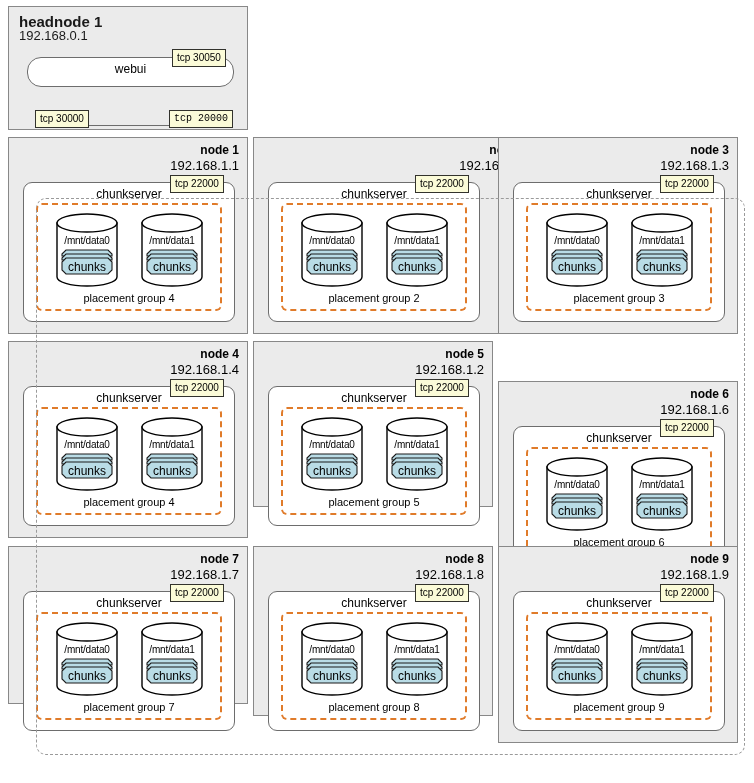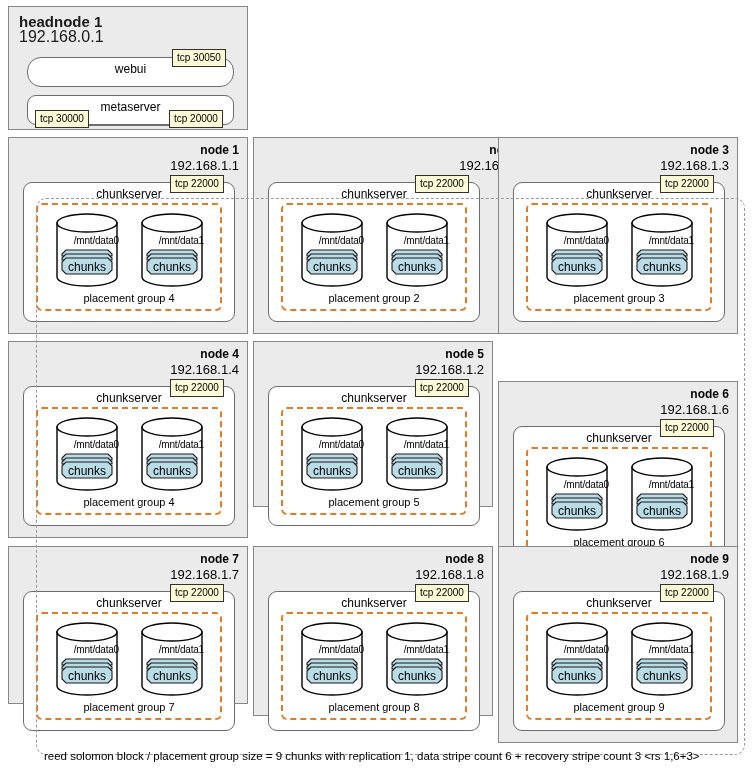--- a/index.html
+++ b/index.html
@@ -69,21 +69,21 @@
   }
 
   
   .disk{
     position:absolute;
     width:64px;height:74px;
   }
   .disk svg{display:block;}
   .disk-label{
     position:absolute;left:0;right:0;top:22px;
-    text-align:right;font-size:10px;color:#000;
+    text-align:center;font-size:10px;color:#000;
     letter-spacing:-0.2px;
   }
   .chunk-label{
     position:absolute;left:0;right:0;top:47px;
     text-align:center;font-size:12px;color:#000;
   }
 
   
   .rs-zone{
     position:absolute;
@@ -108,33 +108,30 @@
     z-index:5;
   }
 </style>
 </head>
 <body>
 
 <div class="canvas">
 
   <div class="node-box" style="left:8px;top:6px;width:240px;height:124px;">
     <div style="position:absolute;left:10px;top:6px;font-weight:bold;font-size:15px;">headnode 1</div>
-    <div style="position:absolute;left:10px;top:21px;font-size:16px;">192.168.0.1</div>
+    <div style="position:absolute;left:10px;top:21px;font-size:13px;">192.168.0.1</div>
 
     <div class="svc-box" style="left:18px;top:50px;width:207px;height:30px;border-radius:14px;">
       <div class="svc-label">webui</div>
     </div>
     <div class="port" style="left:163px;top:42px;">tcp 30050</div>
 
-    <div class="svc-box" style="left:18px;top:88px;width:207px;height:30px;">
-      <div class="svc-label">metaserver</div>
-    </div>
     <div class="conn-line" style="left:30px;top:118px;width:180px;"></div>
     <div class="port" style="left:26px;top:103px;">tcp 30000</div>
-    <div class="port" style="left:160px;top:103px;">tcp 20000</div>
+    <div class="port" style="left:160px;top:103px;font-family:Liberation Mono, monospace;">tcp 20000</div>
   </div>
 
   <div class="rs-zone" style="left:36px;top:198px;width:709px;height:557px;"></div>
 
   <div id="node-grid">
       <div class="node-box" style="left: 8px; top: 137px; width: 240px; height: 197px;">
         <div class="node-title">node 1</div>
         <div class="node-ip">192.168.1.1</div>
         <div class="svc-box" style="left:14px;top:44px;width:212px;height:140px;">
           <div class="svc-label">chunkserver</div>
@@ -461,15 +458,14 @@
               <path d="M7,45 L11,41 L53,41 L57,45 L57,47 L7,47 Z"></path>
               <path d="M7,49 L11,45 L53,45 L57,49 L57,57 L53,61 L11,61 L7,57 Z"></path>
             </g>
           </svg>
           <div class="disk-label">/mnt/data1</div>
           <div class="chunk-label">chunks</div>
         </div>
       </div>
     </div>
 
-  <div class="rs-caption" style="left:44px;top:750px;">reed solomon block / placement group size = 9 chunks with replication 1, data stripe count 6 + recovery stripe count 3 &lt;rs 1,6+3&gt;</div>
 
 </div>
 
 </body></html>

